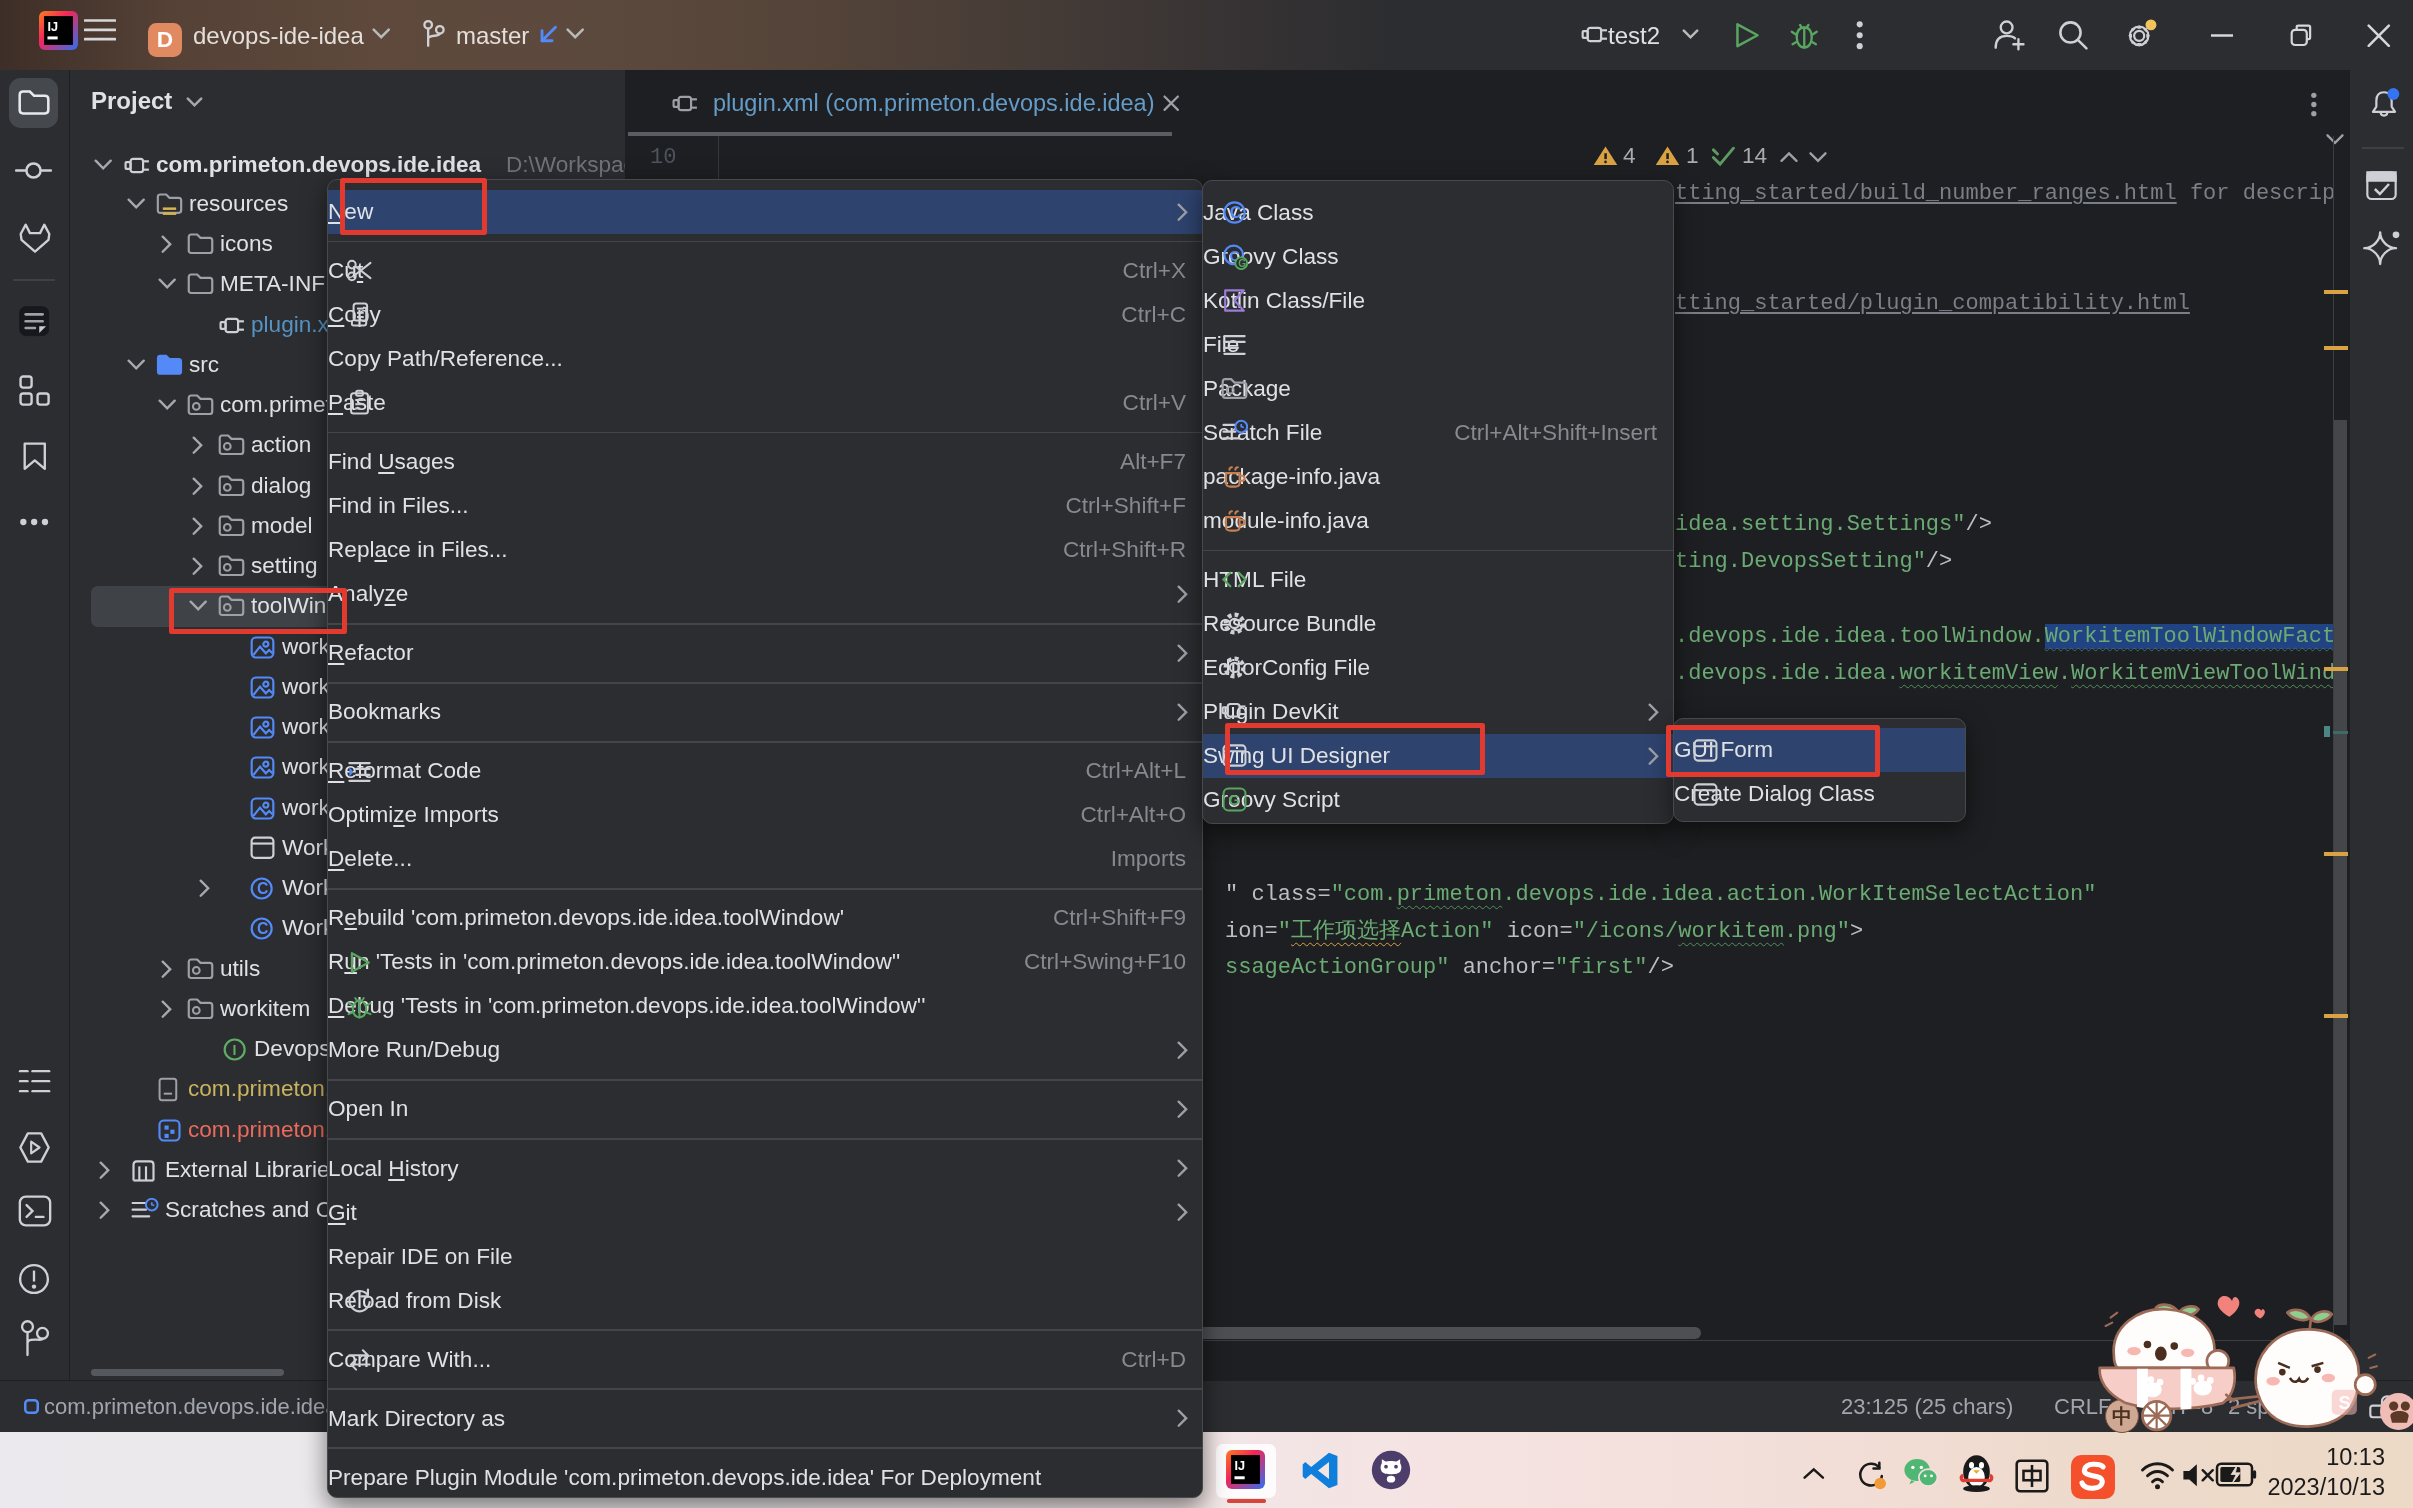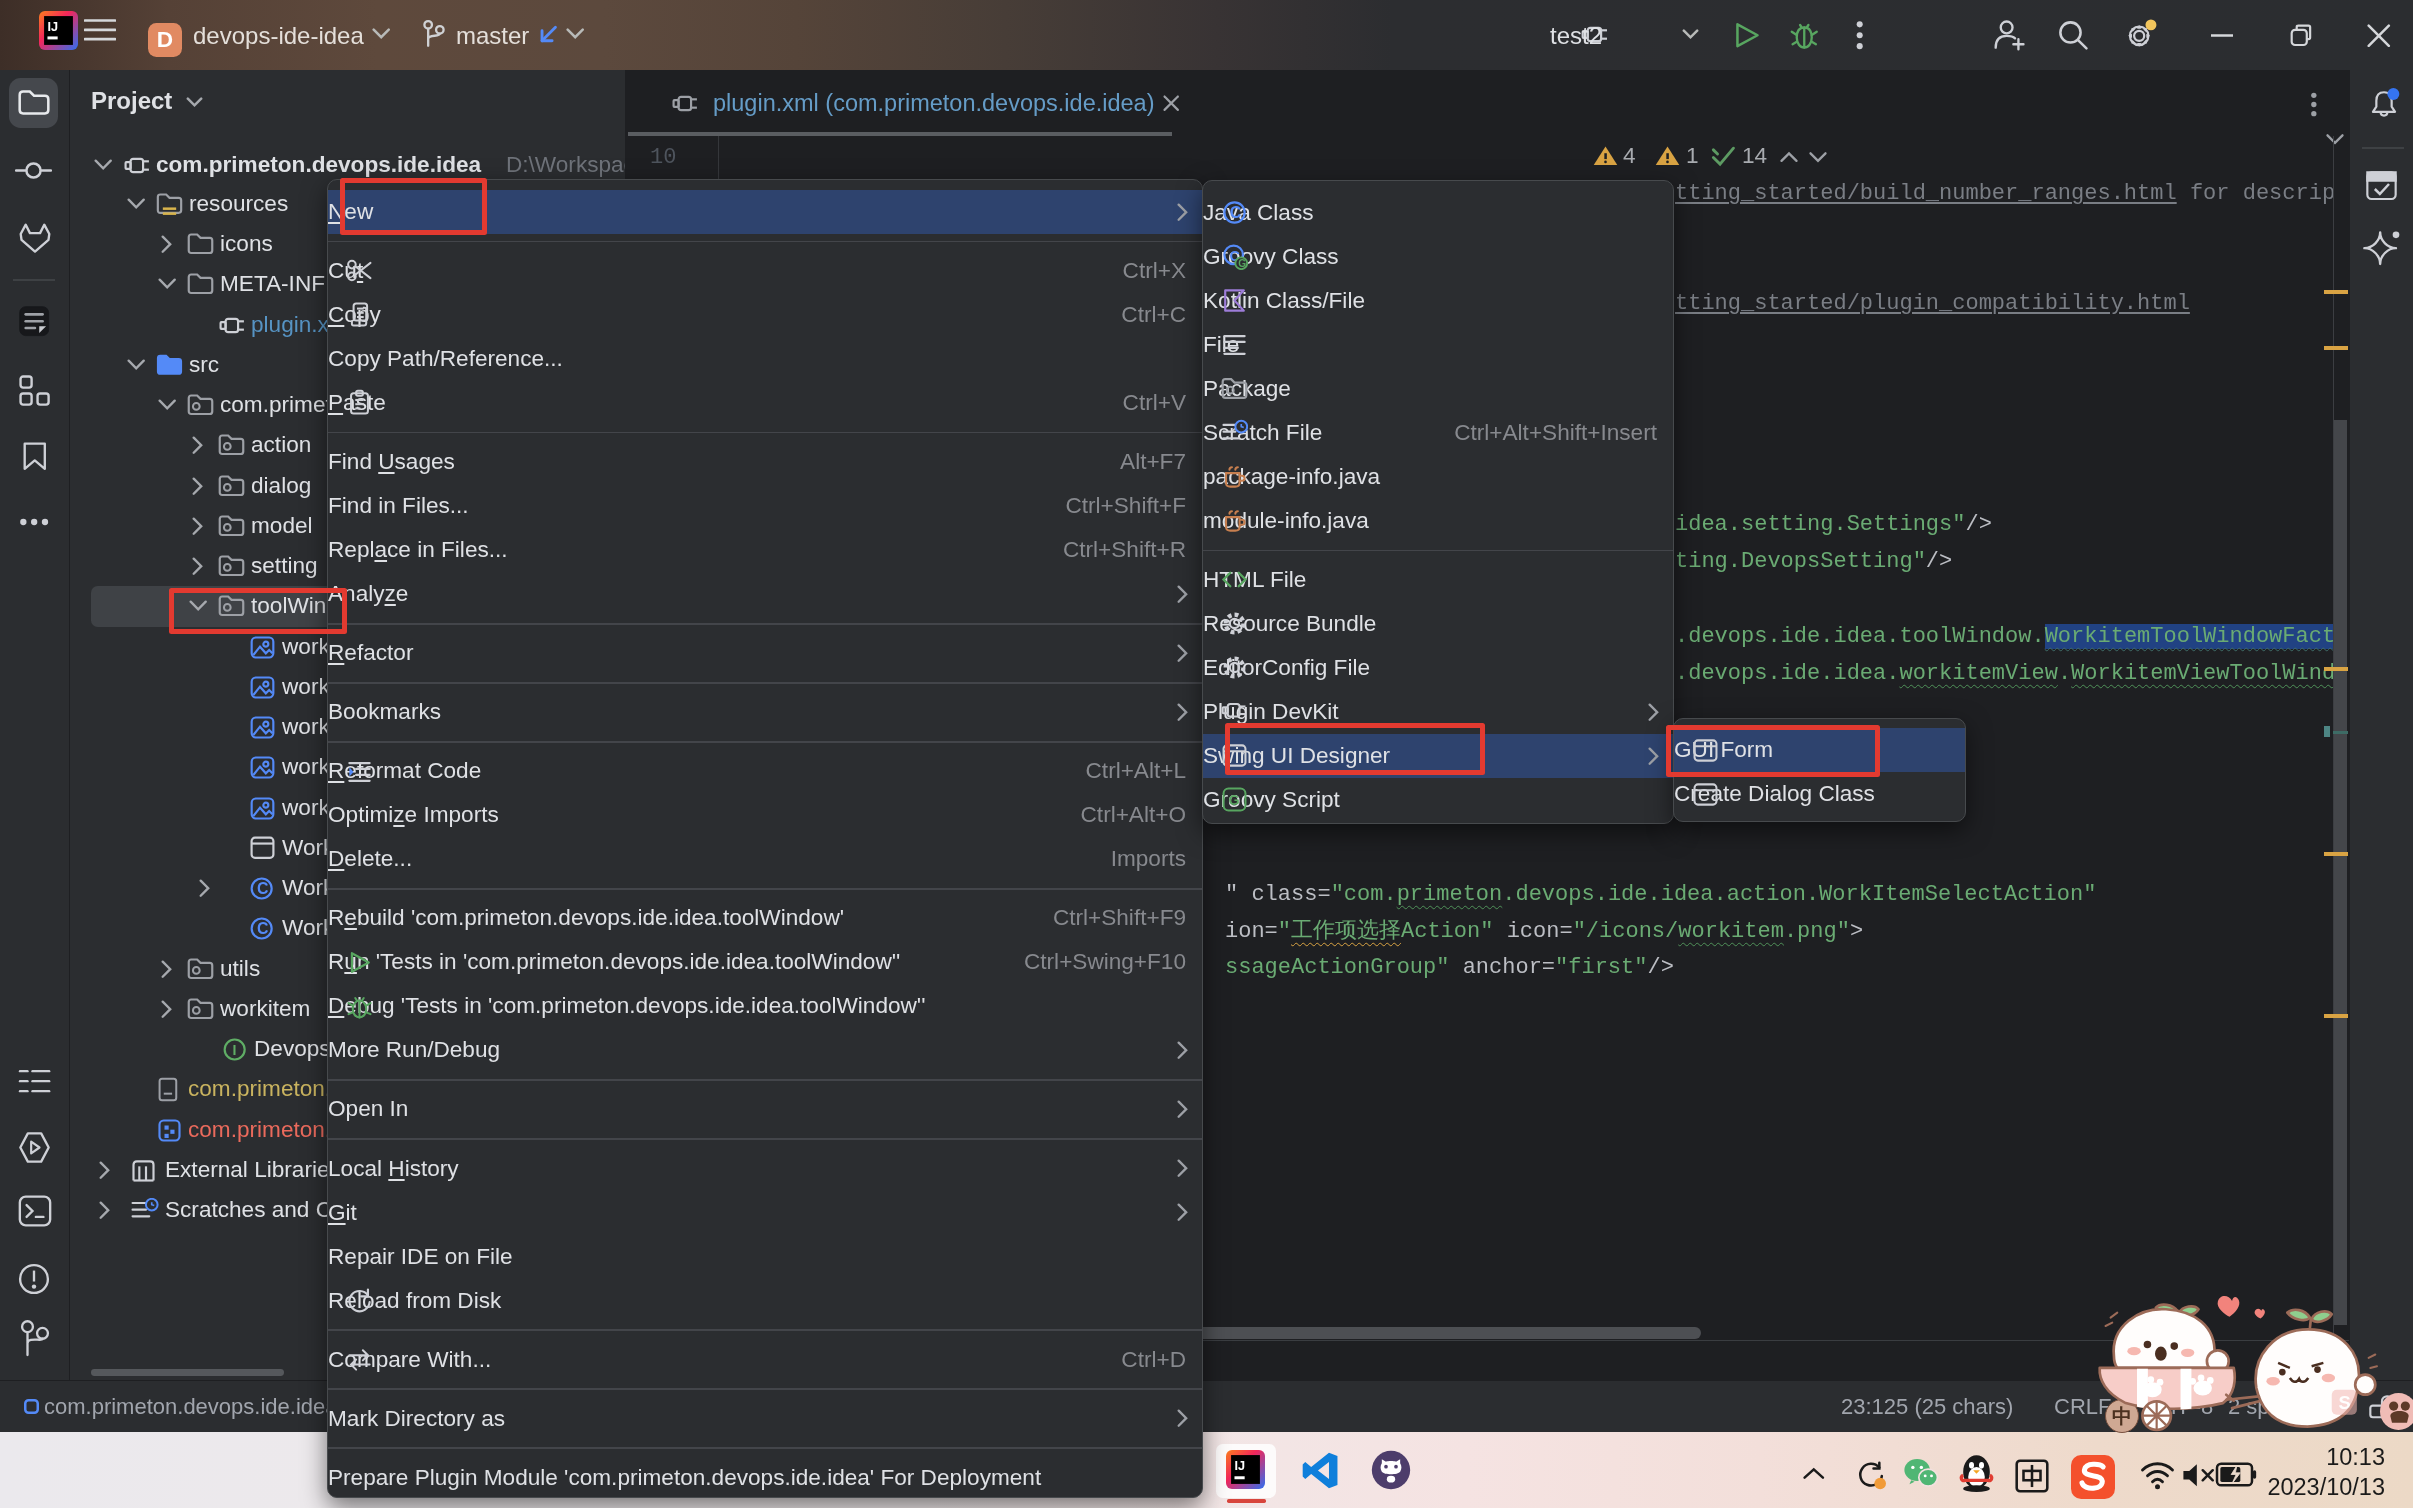--- a/index.html
+++ b/index.html
@@ -87,21 +87,21 @@
       </svg>
     
     <svg class="abs" style="left:1581px;top:21px" width="28.5" height="27" viewBox="0 0 34 32">
         <g stroke="#ced0d6" stroke-width="2.6" fill="none">
           <rect x="8" y="8" width="16" height="16" rx="3"></rect>
           <rect x="2" y="12" width="6" height="8" rx="1"></rect>
           <line x1="24" y1="11" x2="31" y2="11"></line>
           <line x1="24" y1="21" x2="31" y2="21"></line>
         </g>
       </svg>
-    <div class="abs tbtxt" style="left:1550px;top:22px;color:#dfe1e5">test2</div>
+    <div class="abs tbtxt" style="left:1608px;top:22px;color:#dfe1e5">test2</div>
     <svg class="abs" style="left:1682px;top:28.5px" width="17" height="11.7" viewBox="0 0 20 14">
         <path d="M2 2 L10 10 L18 2" stroke="#b8bab8" stroke-width="3" fill="none" stroke-linecap="round"></path>
       </svg>
     <svg class="abs" style="left:1734px;top:21px" width="27" height="28.5" viewBox="0 0 32 34">
         <path d="M4 4 L28 17 L4 30 Z" stroke="#58a660" stroke-width="3" fill="none" stroke-linejoin="round"></path>
       </svg>
     <svg class="abs" style="left:1790px;top:20px" width="28.5" height="30" viewBox="0 0 34 36">
         <g stroke="#58a660" stroke-width="2.8" fill="none" stroke-linecap="round">
           <path d="M17 9 C24 9 26 15 26 21 C26 28 22 33 17 33 C12 33 8 28 8 21 C8 15 10 9 17 9 Z"></path>
           <path d="M17 9 L17 33 M8 18 L2 14 M8 26 L3 29 M26 18 L32 14 M26 26 L31 29 M12 6 L14 9 M22 6 L20 9"></path>

